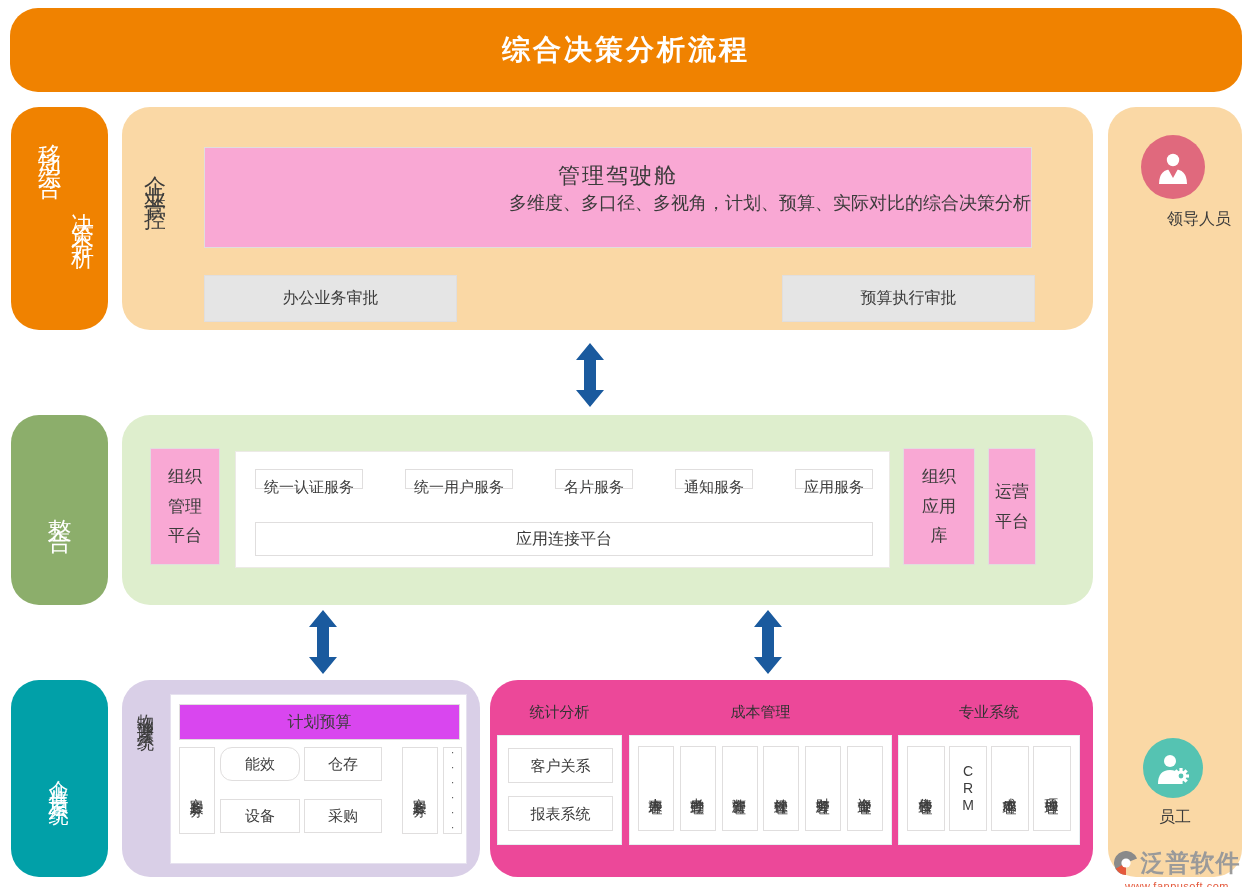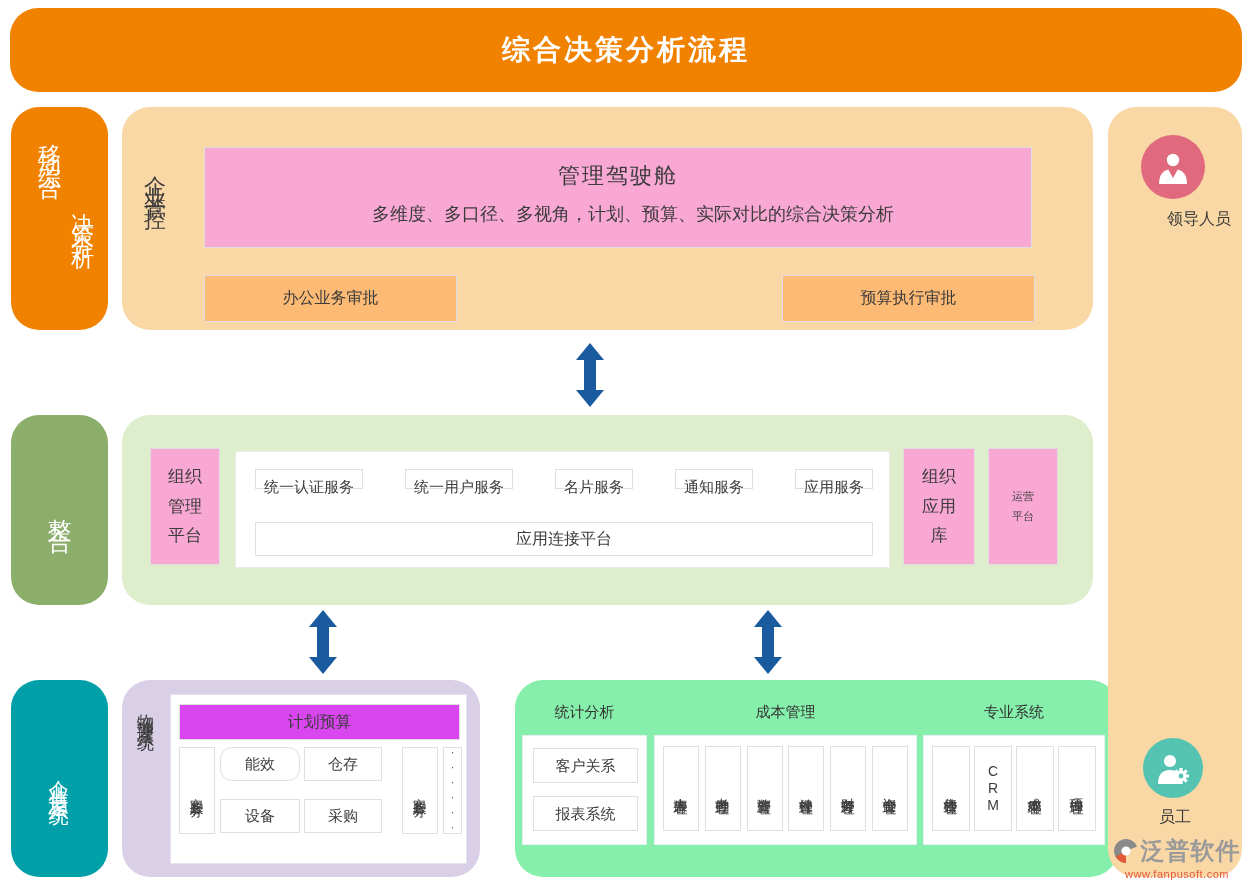--- a/index.html
+++ b/index.html
@@ -26,63 +26,63 @@
   .rail-integration{left:11px;top:415px;width:97px;height:190px;background:#8CAE6B;color:#fff;}
   .rail-integration .lbl{font-size:24px;letter-spacing:10px;}
   .rail-enterprise{left:11px;top:680px;width:97px;height:197px;background:#01A0A8;color:#fff;}
   .rail-enterprise .lbl{font-size:20px;letter-spacing:5px;}
 
   
   .panel-top{left:122px;top:107px;width:971px;height:223px;background:#FAD8A5;}
   .label-ent-control{left:140px;top:158px;font-size:22px;letter-spacing:11px;color:#3b3b3b;}
   .cockpit{left:204px;top:147px;width:828px;height:101px;}
   .cockpit-title{margin-top:13px;text-align:center;font-size:22px;letter-spacing:2px;color:#3b3b3b;}
-  .cockpit-sub{margin-top:11px;text-align:center;font-size:18px;color:#3b3b3b;padding-left:30px;}
+  .cockpit-sub{text-align:right;font-size:18px;color:#3b3b3b;padding-left:30px;}
   .approval-row{left:204px;top:275px;width:831px;height:47px;display:flex;justify-content:space-between;}
-  .approval-box{position:relative;width:253px;height:47px;background:#fdba74;border:1px solid #e0dede;box-sizing:border-box;font-size:16px;}
+  .approval-box{position:relative;width:253px;height:47px;background:#e5e5e5;border:1px solid #e0dede;box-sizing:border-box;font-size:16px;}
 
   
   .panel-mid{left:122px;top:415px;width:971px;height:190px;background:#DEEECD;}
   .org-mgmt{left:150px;top:448px;width:70px;height:117px;font-size:17px;line-height:1.75;text-align:center;}
   .svc-container{left:235px;top:451px;width:655px;height:117px;background:#fff;border:1px solid #eceae6;}
   .svc-row{position:absolute;left:19px;right:16px;top:17px;height:36px;display:flex;justify-content:space-between;}
   .svc-btn{position:relative;height:20px;line-height:34px;padding:0 8px;background:#fff;border:1px solid #e0dede;box-sizing:border-box;font-size:15px;text-align:center;}
   .connect-bar{position:absolute;left:19px;right:16px;top:70px;height:34px;line-height:32px;background:#fff;border:1px solid #e0dede;box-sizing:border-box;font-size:16px;text-align:center;}
   .org-app-lib{left:903px;top:448px;width:72px;height:117px;font-size:17px;line-height:1.75;text-align:center;}
-  .ops-platform{left:988px;top:448px;width:70px;height:117px;font-size:11px;line-height:1.75;text-align:center;}
+  .ops-platform{left:988px;top:448px;width:48px;height:117px;font-size:17px;line-height:1.75;text-align:center;}
 
   
   .panel-property{left:122px;top:680px;width:358px;height:197px;background:#D9CFE7;}
   .property-label{left:134px;top:700px;font-size:17px;letter-spacing:4px;color:#3b3b3b;}
   .property-container{left:170px;top:694px;width:297px;height:170px;background:#fff;border:1px solid #e6e1ef;}
   .plan-budget{left:8px;top:9px;width:281px;height:36px;line-height:34px;text-align:center;font-size:16px;background:#d946ef;border:1px solid #e0dede;position:absolute;box-sizing:border-box;}
   .pc-vbox{position:absolute;top:52px;width:36px;height:87px;background:#fff;border:1px solid #e0dede;box-sizing:border-box;font-size:14px;letter-spacing:2px;display:flex;align-items:center;justify-content:center;}
   .pc-cell{position:absolute;background:#fff;border:1px solid #e0dede;box-sizing:border-box;font-size:15px;height:34px;line-height:32px;text-align:center;}
   .pc-dots{position:absolute;left:272px;top:52px;width:19px;height:87px;background:#fff;border:1px solid #e0dede;box-sizing:border-box;font-size:11px;letter-spacing:3px;display:flex;align-items:center;justify-content:center;color:#555;}
 
   
-  .panel-info{left:490px;top:680px;width:603px;height:197px;background:#86efac;margin-left:25px;}
+  .panel-info{left:490px;top:680px;width:603px;height:197px;background:#ec4899;}
   .grp-header{position:absolute;top:23px;font-size:15px;color:#333;text-align:center;}
   .grp-container{position:absolute;top:55px;height:110px;background:#fff;border:1px solid #e7eef1;box-sizing:border-box;}
   .stat-item{position:absolute;left:10px;width:105px;height:35px;line-height:33px;text-align:center;font-size:15px;background:#fff;border:1px solid #e0dede;box-sizing:border-box;}
   .vitem-row{position:absolute;left:8px;right:8px;top:10px;height:85px;display:flex;justify-content:space-between;}
   .vitem{position:relative;width:36px;height:85px;background:#fff;border:1px solid #e0dede;box-sizing:border-box;font-size:14px;letter-spacing:1px;display:flex;align-items:center;justify-content:center;}
 
   
   .rail-right{left:1108px;top:107px;width:134px;height:770px;background:#FAD8A5;}
   .persona-circle{position:absolute;border-radius:50%;display:flex;align-items:center;justify-content:center;}
   .leader-circle{left:33px;top:28px;width:64px;height:64px;background:#E0697D;}
   .employee-circle{left:35px;top:631px;width:60px;height:60px;background:#55C3B2;}
   .persona-label{position:absolute;width:100%;text-align:center;font-size:16px;color:#3b3b3b;}
   .leader-label{top:102px;margin-left:24px;}
   .employee-label{top:700px;}
 
   
   .logo{left:1110px;top:835px;width:134px;text-align:center;}
-  .logo-row{display:flex;align-items:center;justify-content:center;gap:3px;}
+  .logo-row{display:flex;align-items:center;justify-content:center;gap:3px;margin-top:12px;}
   .logo-name{font-size:24px;font-weight:bold;color:#9A9A9A;letter-spacing:1px;}
   .logo-url{font-size:11px;color:#E4593C;letter-spacing:0.5px;margin-top:1px;}
 
   
   .arrow{position:absolute;width:30px;height:64px;}
   .arrow-1{left:575px;top:343px;}
   .arrow-2{left:308px;top:610px;}
   .arrow-3{left:753px;top:610px;}
 </style>
 </head>

